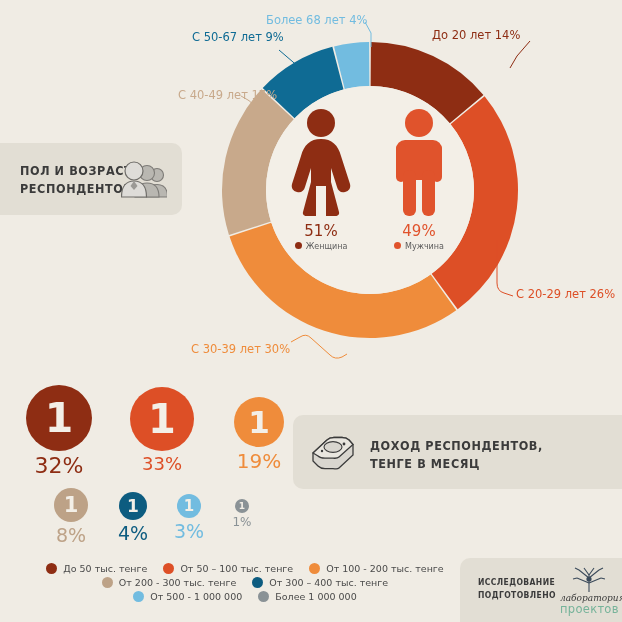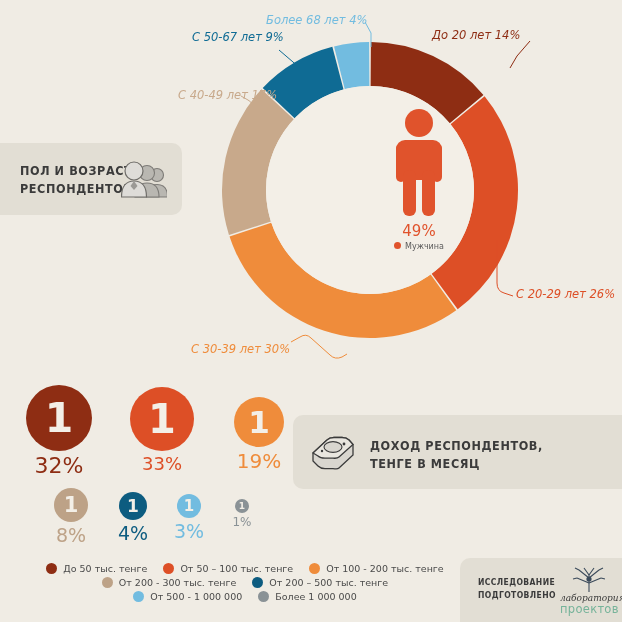--- a/index.html
+++ b/index.html
@@ -178,21 +178,20 @@
     position: relative;
     top: -1px;
   }
 
   
   .callout {
     position: absolute;
     font-family: "DejaVu Sans", sans-serif;
     font-size: 11.5px;
     white-space: nowrap;
-    font-style: italic;
   }
   #label-under20  { left: 432px; top: 28px;  }
   #label-20-29    { left: 516px; top: 287px; }
   #label-30-39    { left: 191px; top: 342px; }
   #label-40-49    { left: 134px; top: 88px; margin-left: 44px;  }
   #label-50-67    { left: 192px; top: 30px;  }
   #label-over68   { left: 266px; top: 13px;  }
 
   #leaders { position: absolute; left:0; top:0; width:622px; height:622px; pointer-events:none; }
 
@@ -278,20 +277,30 @@
                L 143.53232501475182 69.42434598335805 A 104 104 0 0 0 94.61578220450959 98.35350875749694 Z" fill="#0f6b94"></path>
           <path d="M 134.05465589395388 26.431437155977846 A 148 148 0 0 1 169.1120053279905 22.002663992007996
                L 169.37600374399332 66.001871994384 A 104 104 0 0 0 144.74110954710272 69.11398286636282 Z" fill="#72bce0"></path>
         </g>
       <circle cx="170" cy="170" r="104" fill="#f3efe7"></circle>
     </svg>
   </div>
 
   <div id="center-group">
 
+    <div class="gender-col" id="gender-female">
+      <svg width="62" height="108" viewBox="0 0 62 108">
+        <circle cx="31" cy="15" r="14" fill="#8e2d13"></circle>
+        <path d="M31 31 C20 31 14 37 11 48 L2 76 C1 80 3 83 7 84 C11 85 14 83 15 79 L21 60 L21 74 L13 104 C12.4 106.4 14 108 16.4 108 L26 108 L26 78 L36 78 L36 108 L45.6 108 C48 108 49.6 106.4 49 104 L41 74 L41 60 L47 79 C48 83 51 85 55 84 C59 83 61 80 60 76 L51 48 C48 37 42 31 31 31 Z" fill="#8e2d13"></path>
+      </svg>
+      <div class="gender-pct" style="color:#8e2d13">51%</div>
+      <div class="gender-legend">
+        <span class="gender-dot" style="background:#8e2d13"></span><span>Женщина</span>
+      </div>
+    </div>
 
     <div class="gender-col" id="gender-male">
       <svg width="62" height="108" viewBox="0 0 62 108">
         <circle cx="31" cy="15" r="14" fill="#e0532c"></circle>
         <rect x="8" y="32" width="46" height="40" rx="9" fill="#e0532c"></rect>
         <rect x="8" y="36" width="10" height="38" rx="5" fill="#e0532c"></rect>
         <rect x="44" y="36" width="10" height="38" rx="5" fill="#e0532c"></rect>
         <rect x="15" y="62" width="13" height="46" rx="6" fill="#e0532c"></rect>
         <rect x="34" y="62" width="13" height="46" rx="6" fill="#e0532c"></rect>
       </svg>
@@ -396,21 +405,21 @@
           <span class="legend-label">От 100 - 200 тыс. тенге</span>
         </div>
       </div>
       <div class="legend-row">
         <div class="legend-item">
           <span class="legend-dot" style="background: rgb(189, 162, 135);"></span>
           <span class="legend-label">От 200 - 300 тыс. тенге</span>
         </div>
         <div class="legend-item">
           <span class="legend-dot" style="background: rgb(13, 92, 128);"></span>
-          <span class="legend-label">От 200 – 500 тыс. тенге</span>
+          <span class="legend-label">От 300 – 400 тыс. тенге</span>
         </div>
       </div>
       <div class="legend-row">
         <div class="legend-item">
           <span class="legend-dot" style="background: rgb(114, 188, 224);"></span>
           <span class="legend-label">От 500 - 1 000 000</span>
         </div>
         <div class="legend-item">
           <span class="legend-dot" style="background: rgb(138, 146, 150);"></span>
           <span class="legend-label">Более 1 000 000</span>

